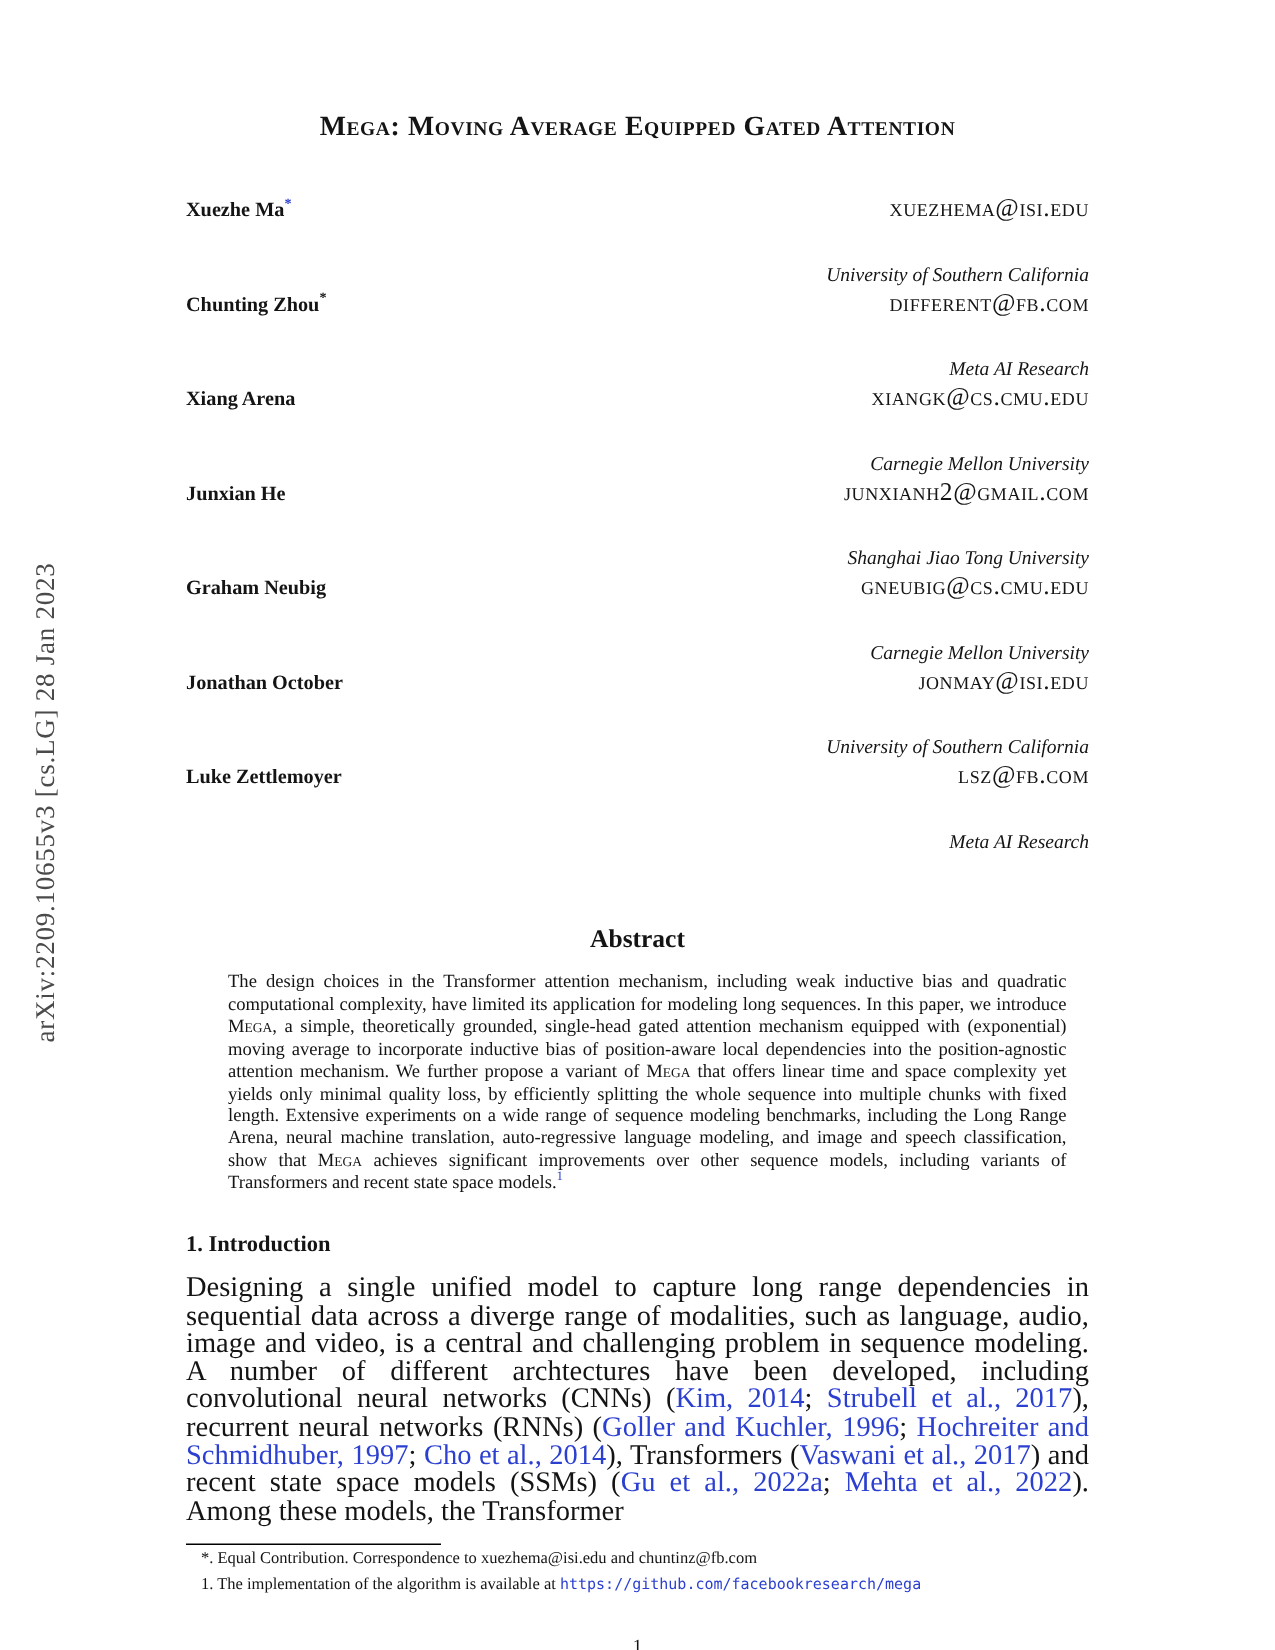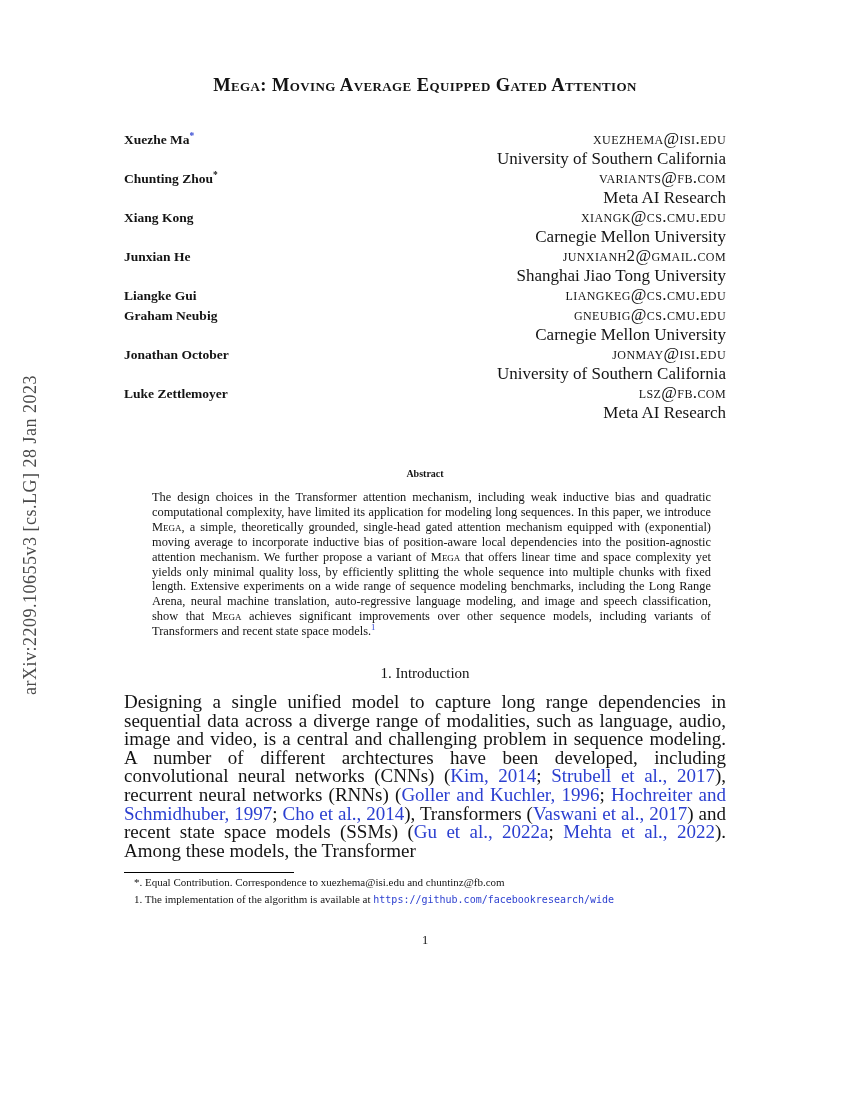--- a/index.html
+++ b/index.html
@@ -49,44 +49,45 @@
     font-size: 13.5px;
     line-height: 19px;
   }
   .author-name { font-weight: bold; }
   .author-email {
     font-variant: small-caps;
     font-size: 17px;
     letter-spacing: 0.4px;
   }
   .affiliation {
-    font-size: 17px;
+    font-style: italic;
+    font-size: 13px;
     line-height: 19px;
+    margin-top: 24px;
   }
   sup { font-size: 70%; line-height: 0; }
   .link { color: var(--link, #2b3fd0); text-decoration: none; cursor: pointer; }
   .mono { font-family: "DejaVu Sans Mono", monospace; font-size: 10px; }
   .sc { font-variant: small-caps; }
   .abstract-heading {
     margin: 46px 0 0 0;
     text-align: center;
-    font-size: 10px;
+    font-size: 17px;
     font-weight: bold;
   }
   .abstract-body {
     margin: 11px 15px 0 28px;
     font-size: 12.4px;
     line-height: 14.9px;
     text-align: justify;
   }
   .section-heading {
     margin: 26px 0 0 0;
     font-size: 15px;
-    font-weight: normal;
-    text-align: center;
+    font-weight: bold;
   }
   .body-paragraph {
     margin: 11px 0 0 0;
     font-size: 19px;
     line-height: 18.6px;
     text-align: justify;
   }
   .fnrule {
     margin-top: 12px;
     width: 170px;
@@ -116,37 +117,33 @@
     <h1 class="title">Mega: Moving Average Equipped Gated Attention</h1>
 
     <div class="authors" id="authors">
         <div class="author-row">
           <span class="author-name">Xuezhe Ma<sup class="link">*</sup></span>
           <span class="author-email">xuezhema@isi.edu</span>
         </div>
         <div class="affiliation">University of Southern California</div>
         <div class="author-row">
           <span class="author-name">Chunting Zhou<sup class="">*</sup></span>
-          <span class="author-email">variants@fb.com</span>
+          <span class="author-email">different@fb.com</span>
         </div>
         <div class="affiliation">Meta AI Research</div>
         <div class="author-row">
-          <span class="author-name">Xiang Kong</span>
+          <span class="author-name">Xiang Arena</span>
           <span class="author-email">xiangk@cs.cmu.edu</span>
         </div>
         <div class="affiliation">Carnegie Mellon University</div>
         <div class="author-row">
           <span class="author-name">Junxian He</span>
           <span class="author-email">junxianh2@gmail.com</span>
         </div>
         <div class="affiliation">Shanghai Jiao Tong University</div>
-        <div class="author-row">
-          <span class="author-name">Liangke Gui</span>
-          <span class="author-email">liangkeg@cs.cmu.edu</span>
-        </div>
         <div class="author-row">
           <span class="author-name">Graham Neubig</span>
           <span class="author-email">gneubig@cs.cmu.edu</span>
         </div>
         <div class="affiliation">Carnegie Mellon University</div>
         <div class="author-row">
           <span class="author-name">Jonathan October</span>
           <span class="author-email">jonmay@isi.edu</span>
         </div>
         <div class="affiliation">University of Southern California</div>
@@ -161,19 +158,19 @@
 
     <p class="abstract-body" id="abstract-p"><span>The design choices in the Transformer attention mechanism, including weak inductive bias and quadratic computational complexity, have limited its application for modeling long sequences. In this paper, we introduce </span><span class="sc">Mega</span><span>, a simple, theoretically grounded, single-head gated attention mechanism equipped with (exponential) moving average to incorporate inductive bias of position-aware local dependencies into the position-agnostic attention mechanism. We further propose a variant of </span><span class="sc">Mega</span><span> that offers linear time and space complexity yet yields only minimal quality loss, by efficiently splitting the whole sequence into multiple chunks with fixed length. Extensive experiments on a wide range of sequence modeling benchmarks, including the Long Range Arena, neural machine translation, auto-regressive language modeling, and image and speech classification, show that </span><span class="sc">Mega</span><span> achieves significant improvements over other sequence models, including variants of Transformers and recent state space models.</span><a class="link"><sup>1</sup></a></p>
 
     <h2 class="section-heading">1. Introduction</h2>
 
     <p class="body-paragraph" id="intro-p"><span>Designing a single unified model to capture long range dependencies in sequential data across a diverge range of modalities, such as language, audio, image and video, is a central and challenging problem in sequence modeling. A number of different archtectures have been developed, including convolutional neural networks (CNNs) (</span><a class="link">Kim, 2014</a><span>; </span><a class="link">Strubell et al., 2017</a><span>), recurrent neural networks (RNNs) (</span><a class="link">Goller and Kuchler, 1996</a><span>; </span><a class="link">Hochreiter and Schmidhuber, 1997</a><span>; </span><a class="link">Cho et al., 2014</a><span>), Transformers (</span><a class="link">Vaswani et al., 2017</a><span>) and recent state space models (SSMs) (</span><a class="link">Gu et al., 2022a</a><span>; </span><a class="link">Mehta et al., 2022</a><span>).  Among these models, the Transformer</span></p>
 
     <div class="fnrule"></div>
     <div id="footnotes">
         <div class="footnote"><span>*. Equal Contribution. Correspondence to xuezhema@isi.edu and chuntinz@fb.com</span></div>
-        <div class="footnote"><span>1. The implementation of the algorithm is available at </span><a class="link mono">https://github.com/facebookresearch/wide</a></div>
+        <div class="footnote"><span>1. The implementation of the algorithm is available at </span><a class="link mono">https://github.com/facebookresearch/mega</a></div>
       </div>
 
     <div class="pageno">1</div>
 
   </div>
 </div>
 
 </body></html>

